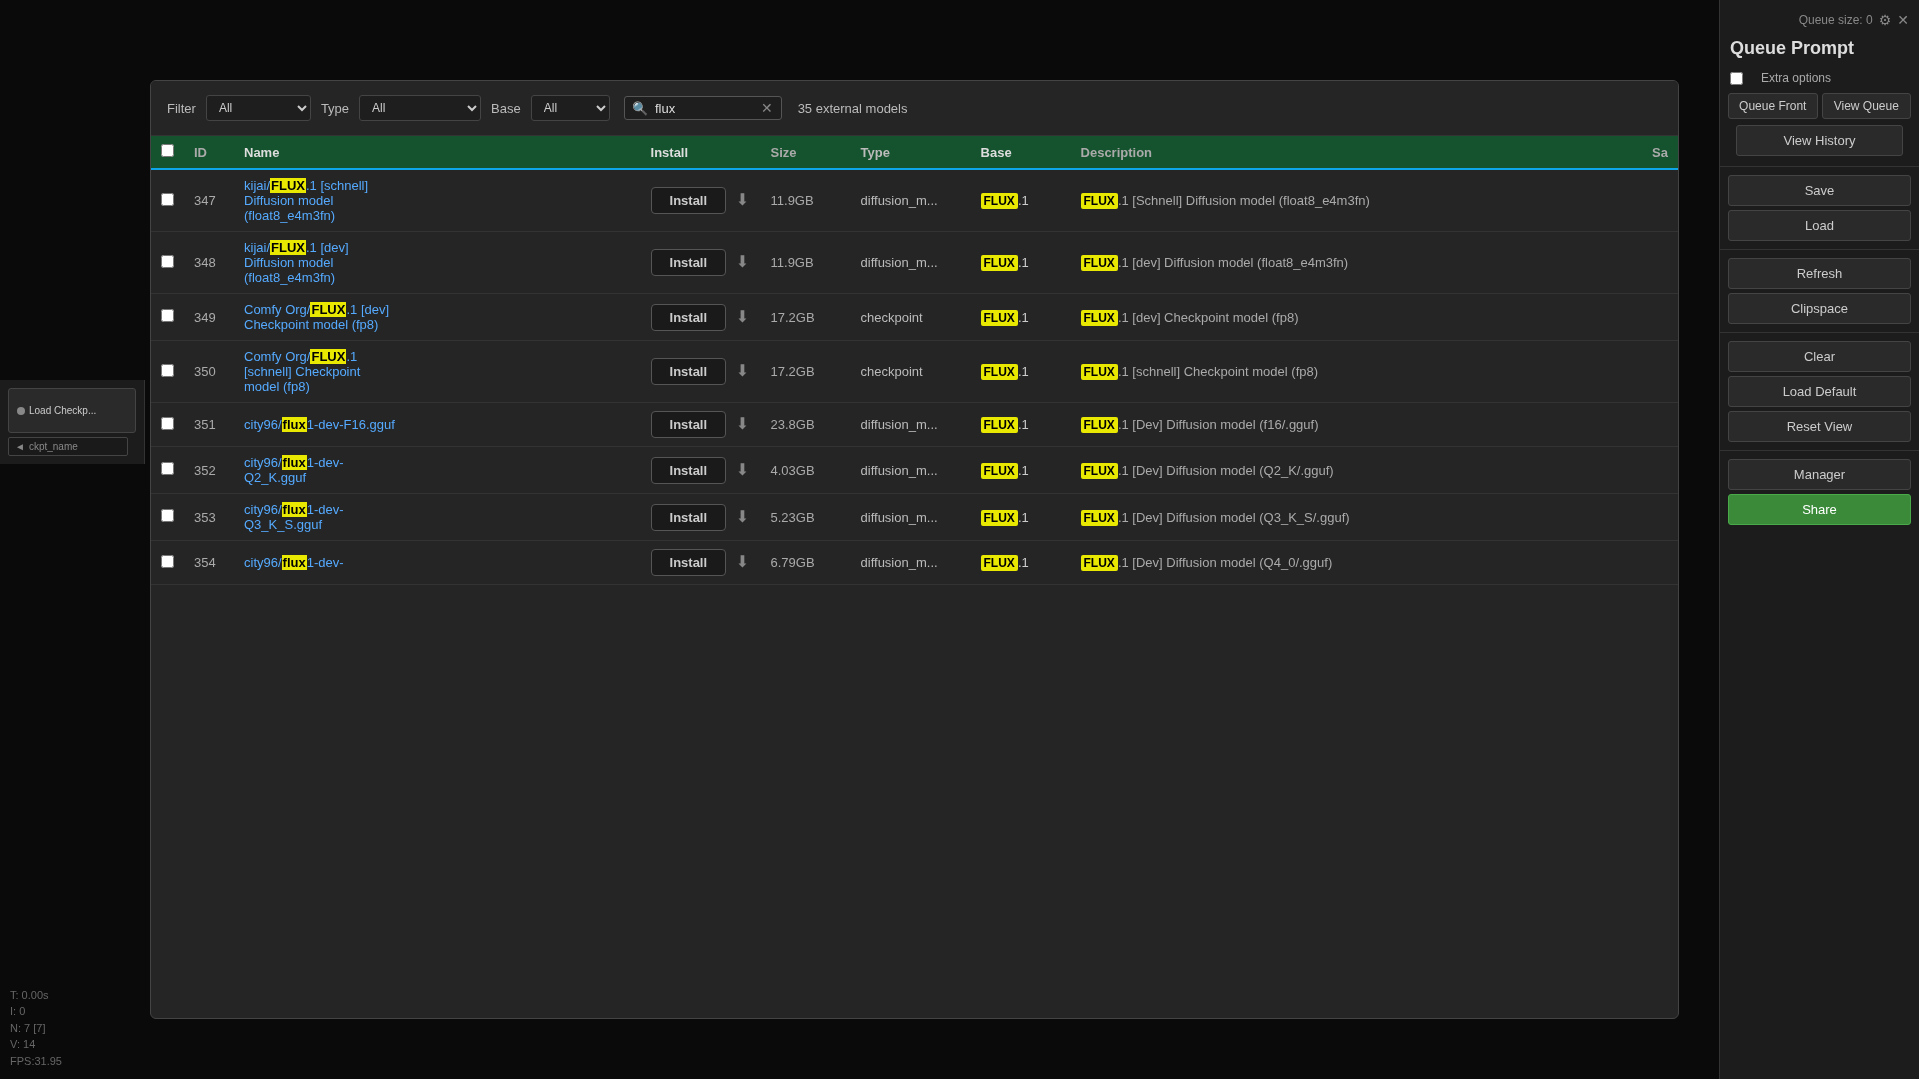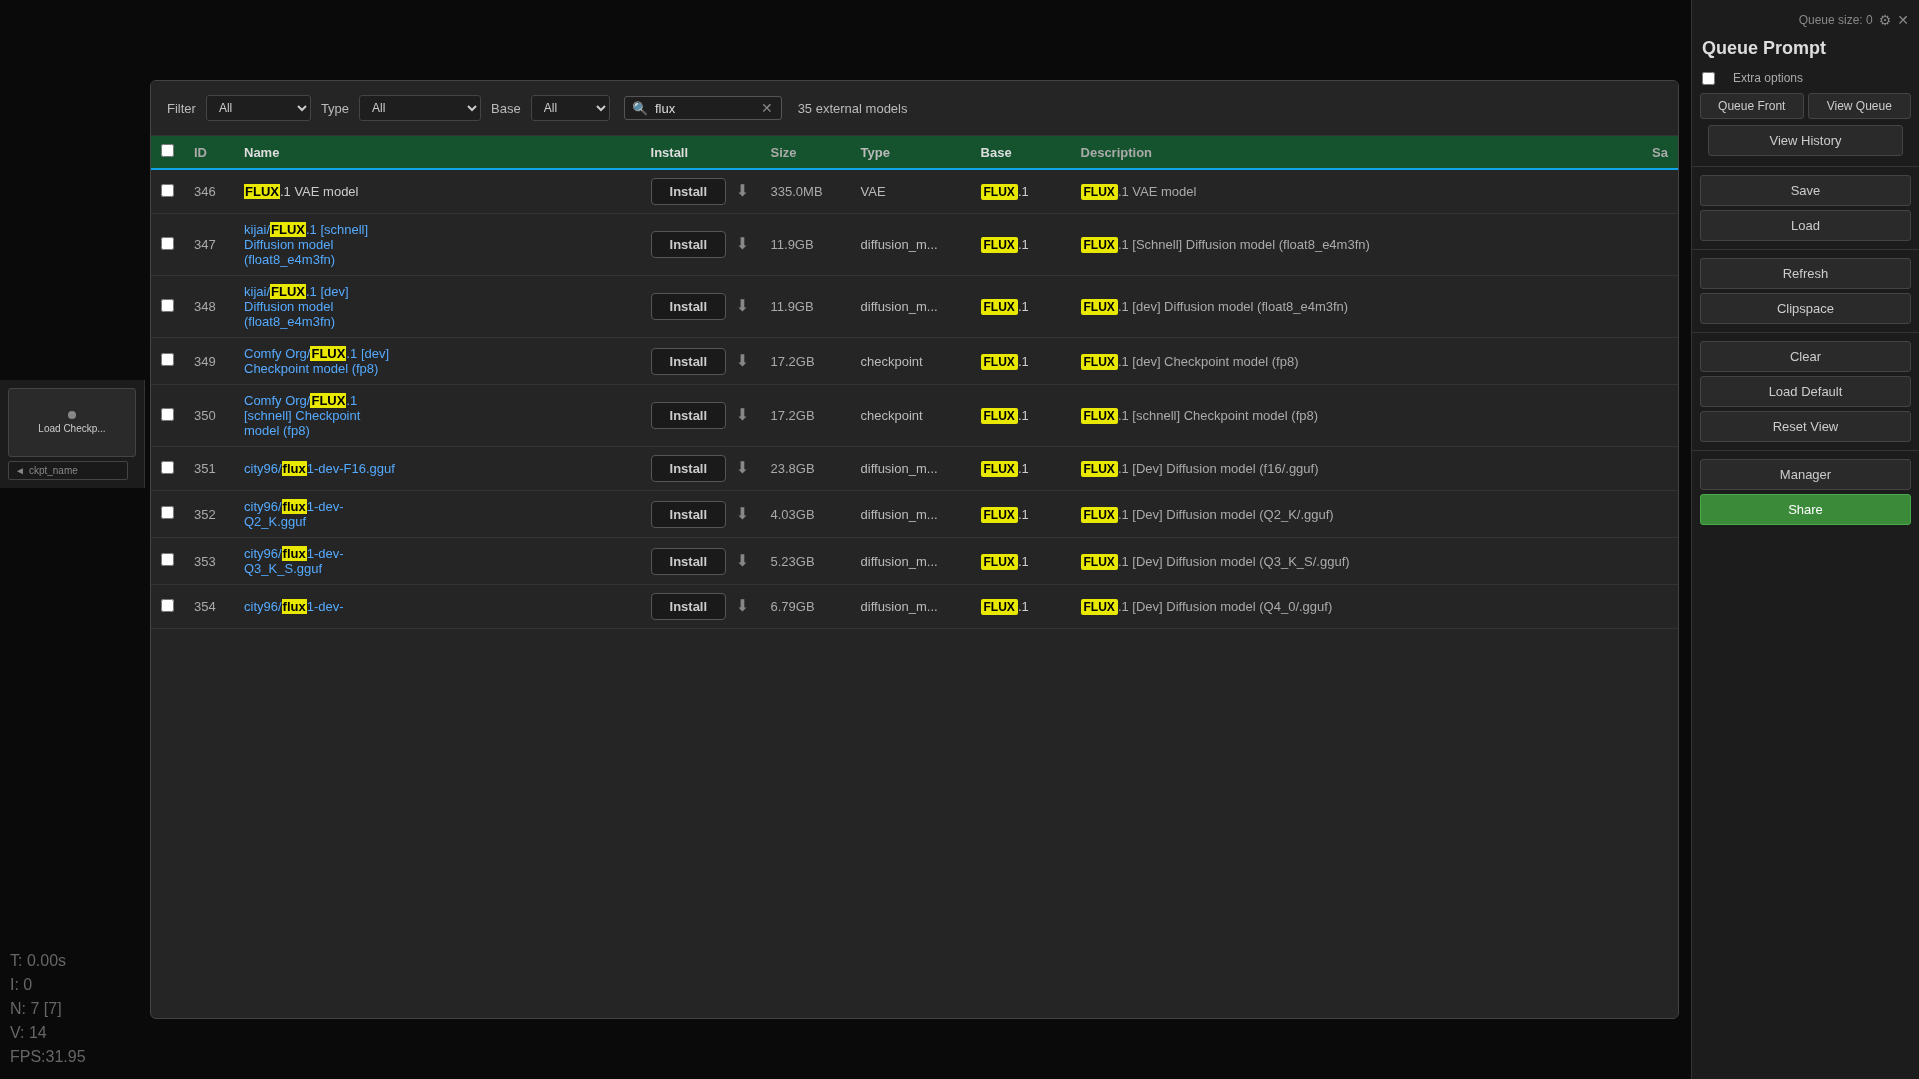--- a/index.html
+++ b/index.html
@@ -19,21 +19,21 @@
       position: absolute;
       top: 0; left: 0; right: 0; bottom: 0;
       background: rgba(0,0,0,0.6);
     }
 
     
     .right-panel {
       position: absolute;
       top: 0;
       right: 0;
-      width: 228px;
+      width: 200px;
       height: 100%;
       background: #1c1c1c;
       border-left: 1px solid #333;
       display: flex;
       flex-direction: column;
       padding: 8px 0;
     }
 
     .queue-title {
       font-size: 18px;
@@ -93,21 +93,21 @@
       border: none;
       border-top: 1px solid #333;
       margin: 6px 0;
     }
 
     
     .stats {
       position: absolute;
       bottom: 10px;
       left: 10px;
-      font-size: 16px;
+      font-size: 11px;
       color: #666;
       line-height: 1.5;
     }
 
     
     .modal {
       position: absolute;
       top: 80px;
       left: 150px;
       right: 240px;
@@ -321,28 +321,27 @@
       width: 145px;
       background: #1c1c1c;
       padding: 8px;
       border-right: 1px solid #333;
     }
 
     .load-checkpoint-item {
       background: #2a2a2a;
       border: 1px solid #444;
       border-radius: 3px;
-      padding: 22px 8px;
+      padding: 16px 8px;
       display: flex;
       align-items: center;
       gap: 4px;
       font-size: 11px;
       color: #ccc;
       margin-bottom: 4px;
-      flex-direction: column;
     }
 
     .ckpt-input {
       background: #1a1a1a;
       border: 1px solid #444;
       color: #888;
       padding: 3px 6px;
       font-size: 10px;
       border-radius: 2px;
       width: 120px;
@@ -431,31 +430,20 @@
           <th class="install-cell">Install</th>
           <th class="size-cell">Size</th>
           <th class="type-cell">Type</th>
           <th class="base-cell">Base</th>
           <th class="desc-cell">Description</th>
           <th class="sa-cell">Sa</th>
         </tr>
       </thead>
       <tbody id="model-tbody">
 
-        <tr>
-          <td class="checkbox-cell"><input type="checkbox" style=""></td>
-          <td class="id-cell">346</td>
-          <td class="name-cell"><span class="highlight">FLUX</span>.1 VAE model</td>
-          <td class="install-cell"><button class="install-btn">Install</button> <span class="download-icon">⬇</span></td>
-          <td class="size-cell">335.0MB</td>
-          <td class="type-cell">VAE</td>
-          <td class="base-cell"><span class="flux-badge">FLUX</span>.1</td>
-          <td class="desc-cell"><span class="flux-badge">FLUX</span>.1 VAE model</td>
-          <td class="sa-cell"></td>
-        </tr>
 
         <tr>
           <td class="checkbox-cell"><input type="checkbox" style=""></td>
           <td class="id-cell">347</td>
           <td class="name-cell" style="color:#5af;"><span style="color:#5af;">kijai/</span><span class="highlight">FLUX</span><span style="color:#5af;">.1 [schnell]<br>Diffusion model<br>(float8_e4m3fn)</span></td>
           <td class="install-cell"><button class="install-btn">Install</button> <span class="download-icon">⬇</span></td>
           <td class="size-cell">11.9GB</td>
           <td class="type-cell">diffusion_m...</td>
           <td class="base-cell"><span class="flux-badge">FLUX</span>.1</td>
           <td class="desc-cell"><span class="flux-badge">FLUX</span>.1 [Schnell] Diffusion model (float8_e4m3fn)</td>

